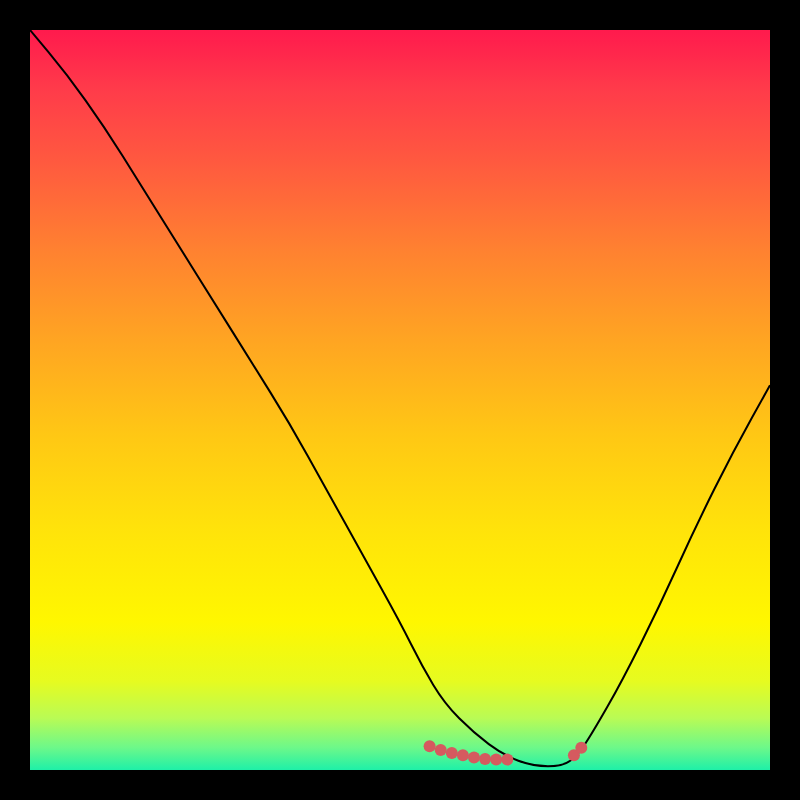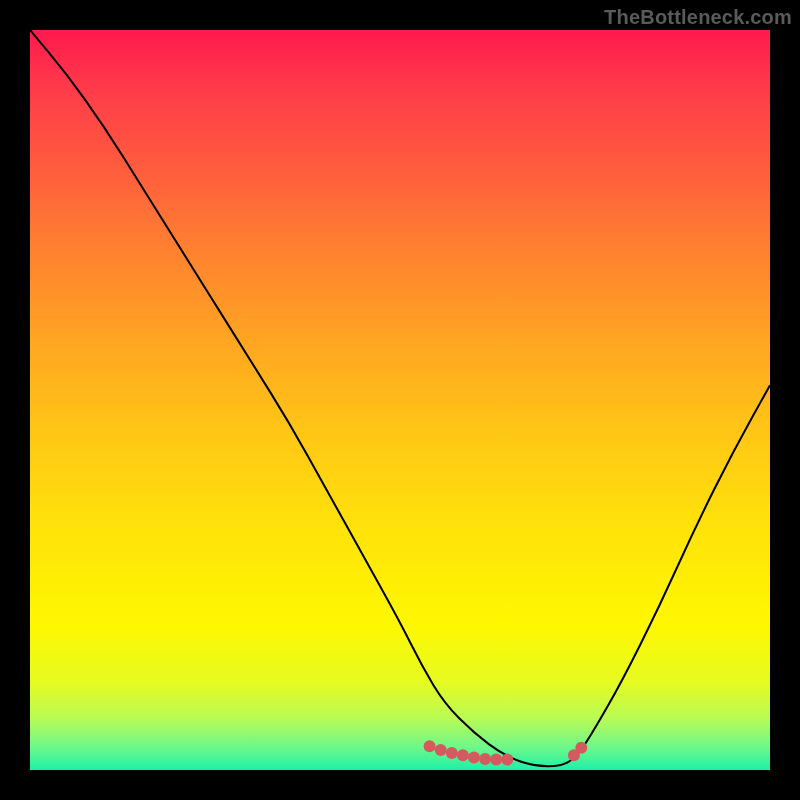--- a/index.html
+++ b/index.html
@@ -68,14 +68,13 @@
         <circle cx="421.8" cy="723.0" r="6" fill="#d55a5f"></circle>
         <circle cx="432.9" cy="725.2" r="6" fill="#d55a5f"></circle>
         <circle cx="444.0" cy="727.4" r="6" fill="#d55a5f"></circle>
         <circle cx="455.1" cy="728.9" r="6" fill="#d55a5f"></circle>
         <circle cx="466.2" cy="729.6" r="6" fill="#d55a5f"></circle>
         <circle cx="477.3" cy="729.6" r="6" fill="#d55a5f"></circle>
         <circle cx="543.9" cy="725.2" r="6" fill="#d55a5f"></circle>
         <circle cx="551.3" cy="717.8" r="6" fill="#d55a5f"></circle>
       </svg>
   </div>
-  <div class="watermark">TheBottleneck.com</div>
 </div>
 
 </body></html>

